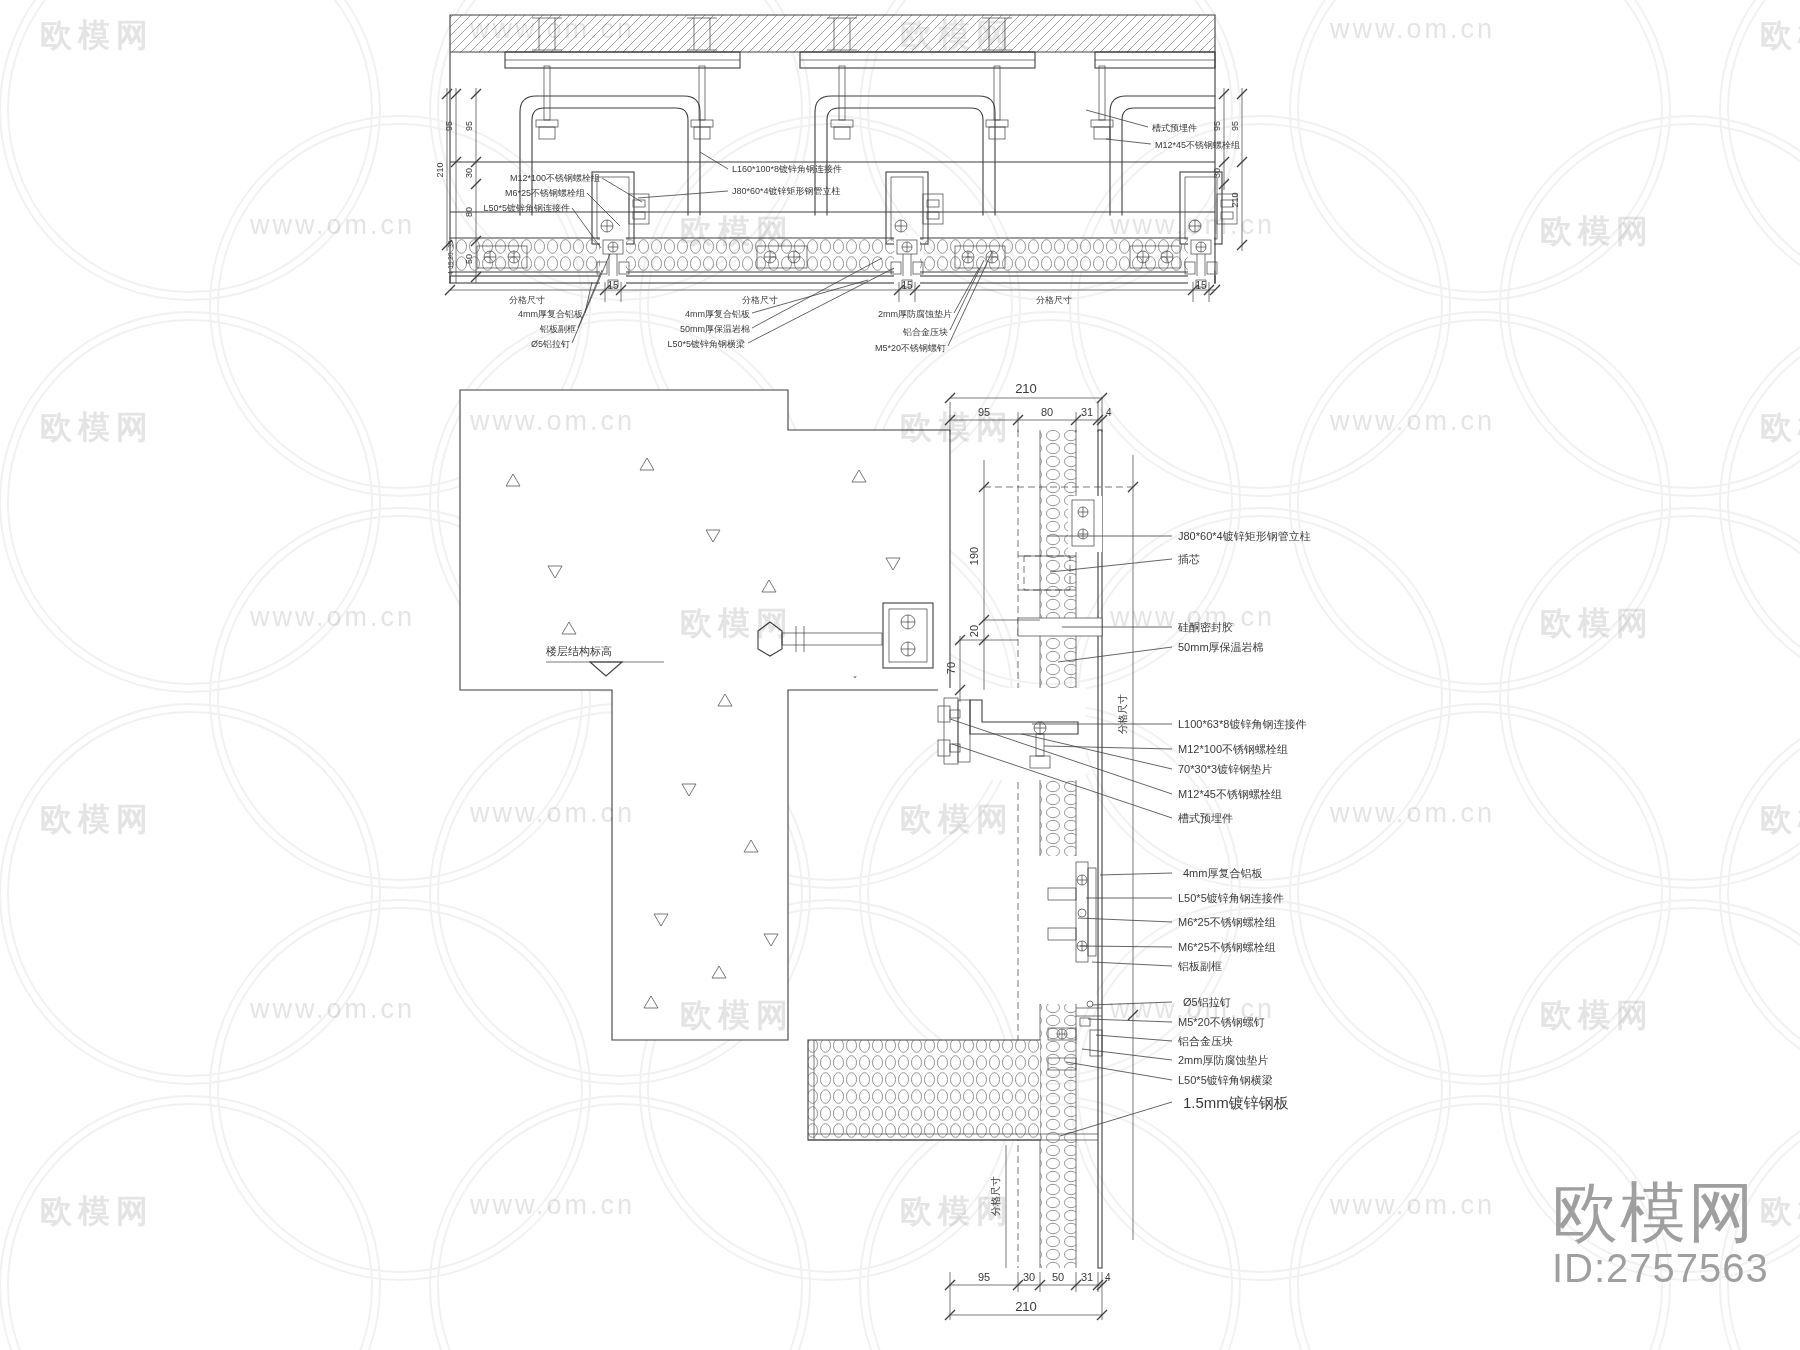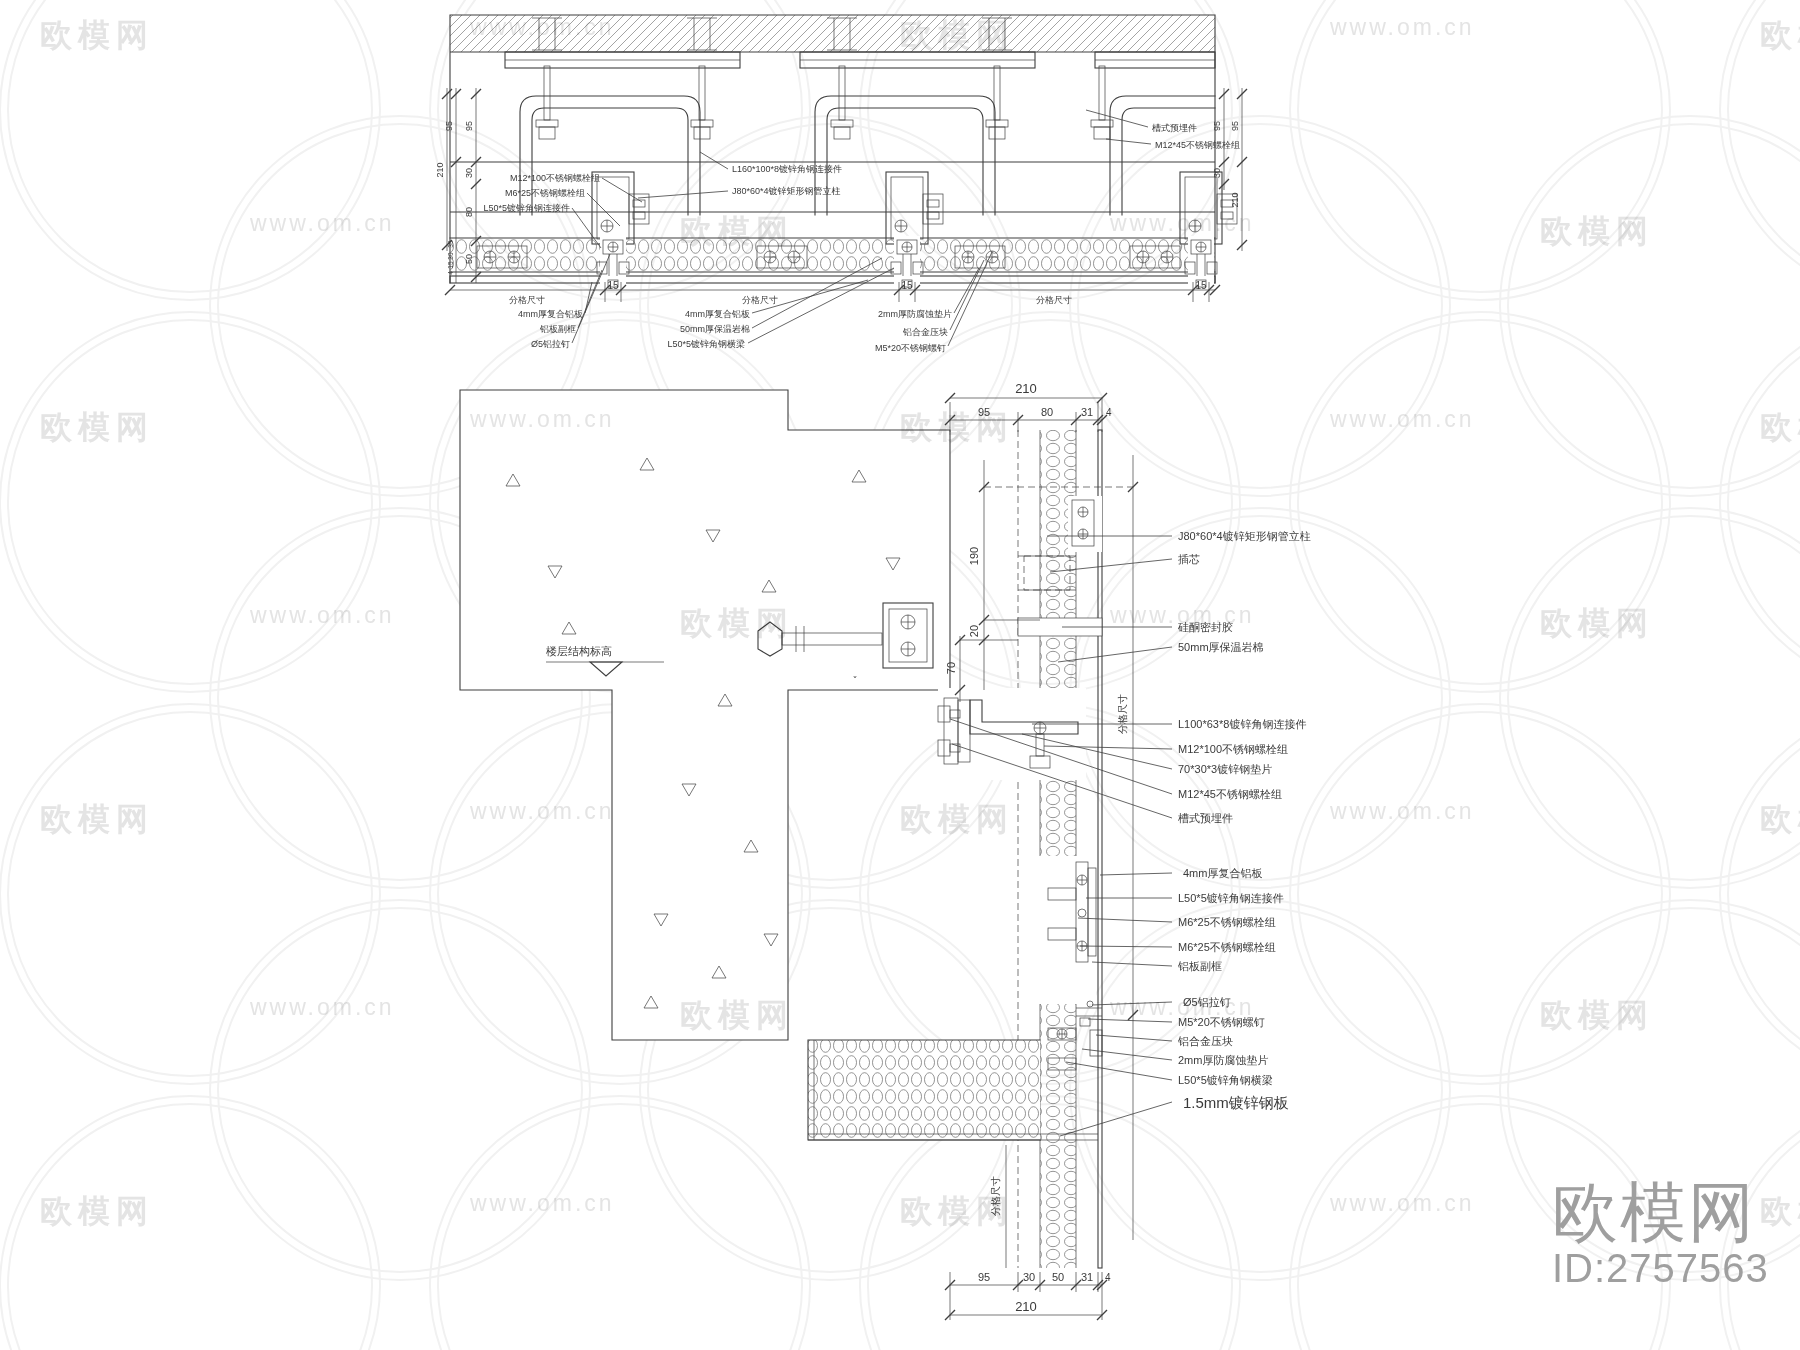--- a/index.html
+++ b/index.html
@@ -3,21 +3,21 @@
 <meta charset="utf-8">
 <style>
   html,body{margin:0;padding:0;background:#fff;}
   #stage{position:relative;width:1800px;height:1350px;overflow:hidden;background:#fff;
          font-family:"Liberation Sans","DejaVu Sans",sans-serif;}
   
   #wm-circles{position:absolute;left:0;top:0;z-index:1;}
   #wm-circles circle{fill:none;stroke:#f1f1f1;stroke-width:2;}
   #watermark-layer{position:absolute;left:0;top:0;width:1800px;height:1350px;z-index:4;
                    pointer-events:none;mix-blend-mode:multiply;}
-  .wm-item{position:absolute;color:#e4e4e4;font-size:23px;letter-spacing:3px;white-space:nowrap;}
+  .wm-item{position:absolute;color:#e4e4e4;font-size:27px;letter-spacing:3px;white-space:nowrap;}
   .wm-logo{font-size:32px;font-weight:bold;letter-spacing:6px;}
   
   #cad{position:absolute;left:0;top:0;z-index:2;}
   .ln{stroke:#3f3f3f;stroke-width:1.1;fill:none;stroke-linecap:square;}
   .lt{stroke:#3f3f3f;stroke-width:.7;fill:none;}
   .ld{stroke:#3f3f3f;stroke-width:.8;fill:none;}
   .dsh{stroke-dasharray:7 4;}
   .tick{stroke:#3f3f3f;stroke-width:1.4;fill:none;}
   .whalo{fill:#fff;stroke:none;}
   #cad text{fill:#3a3a3a;}

